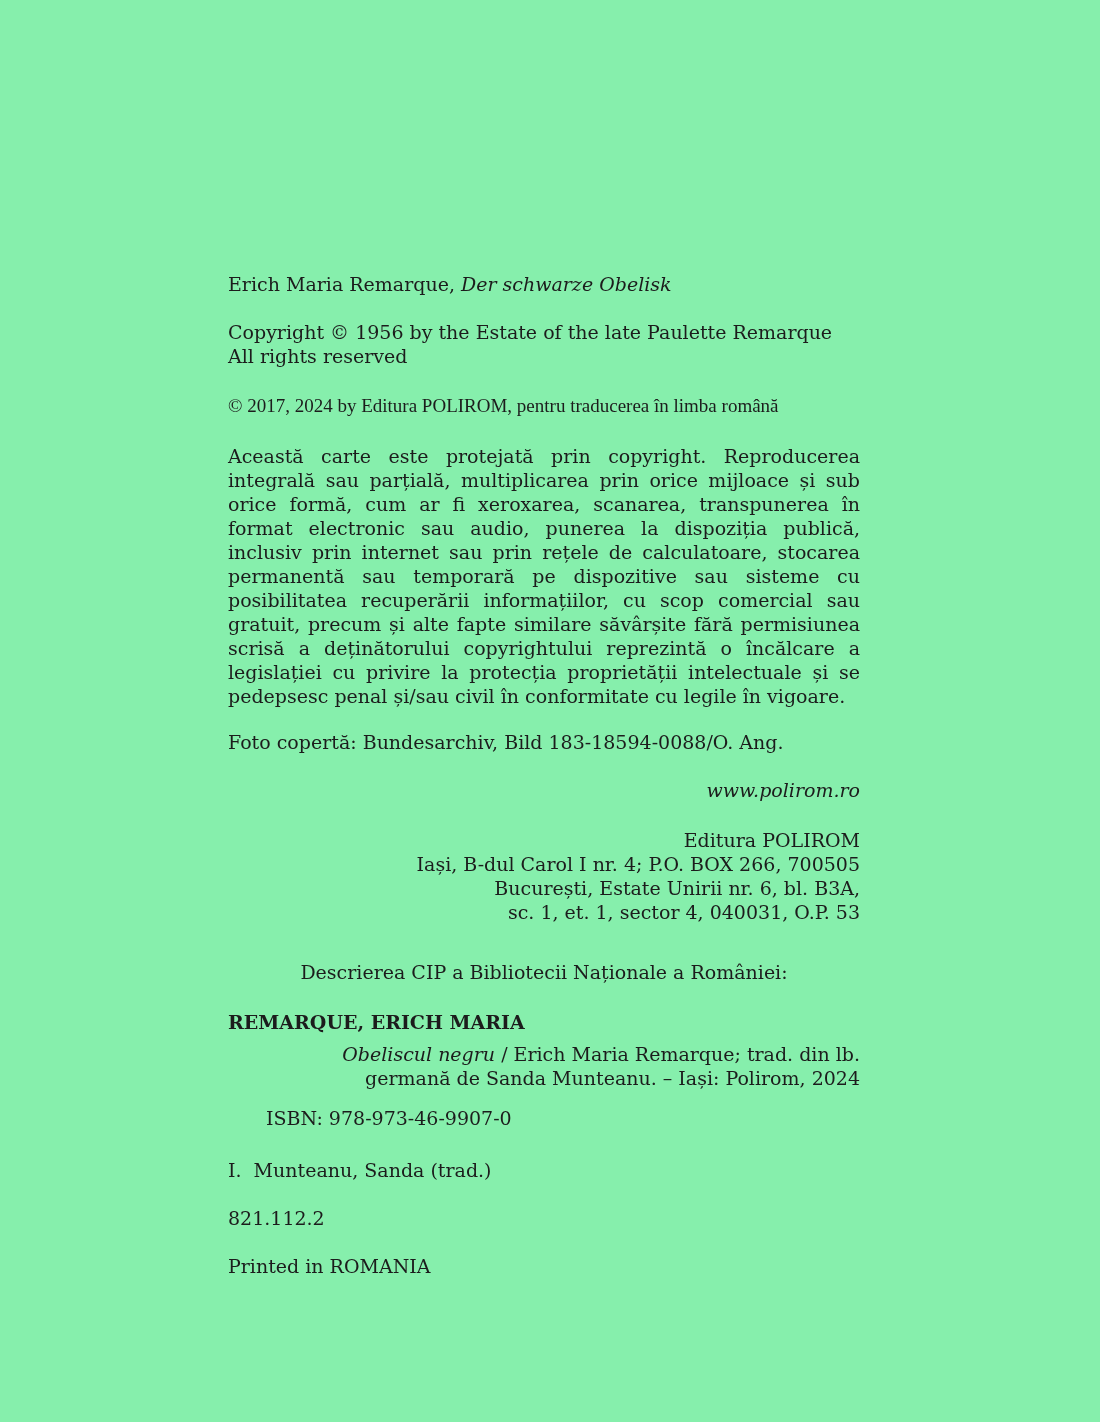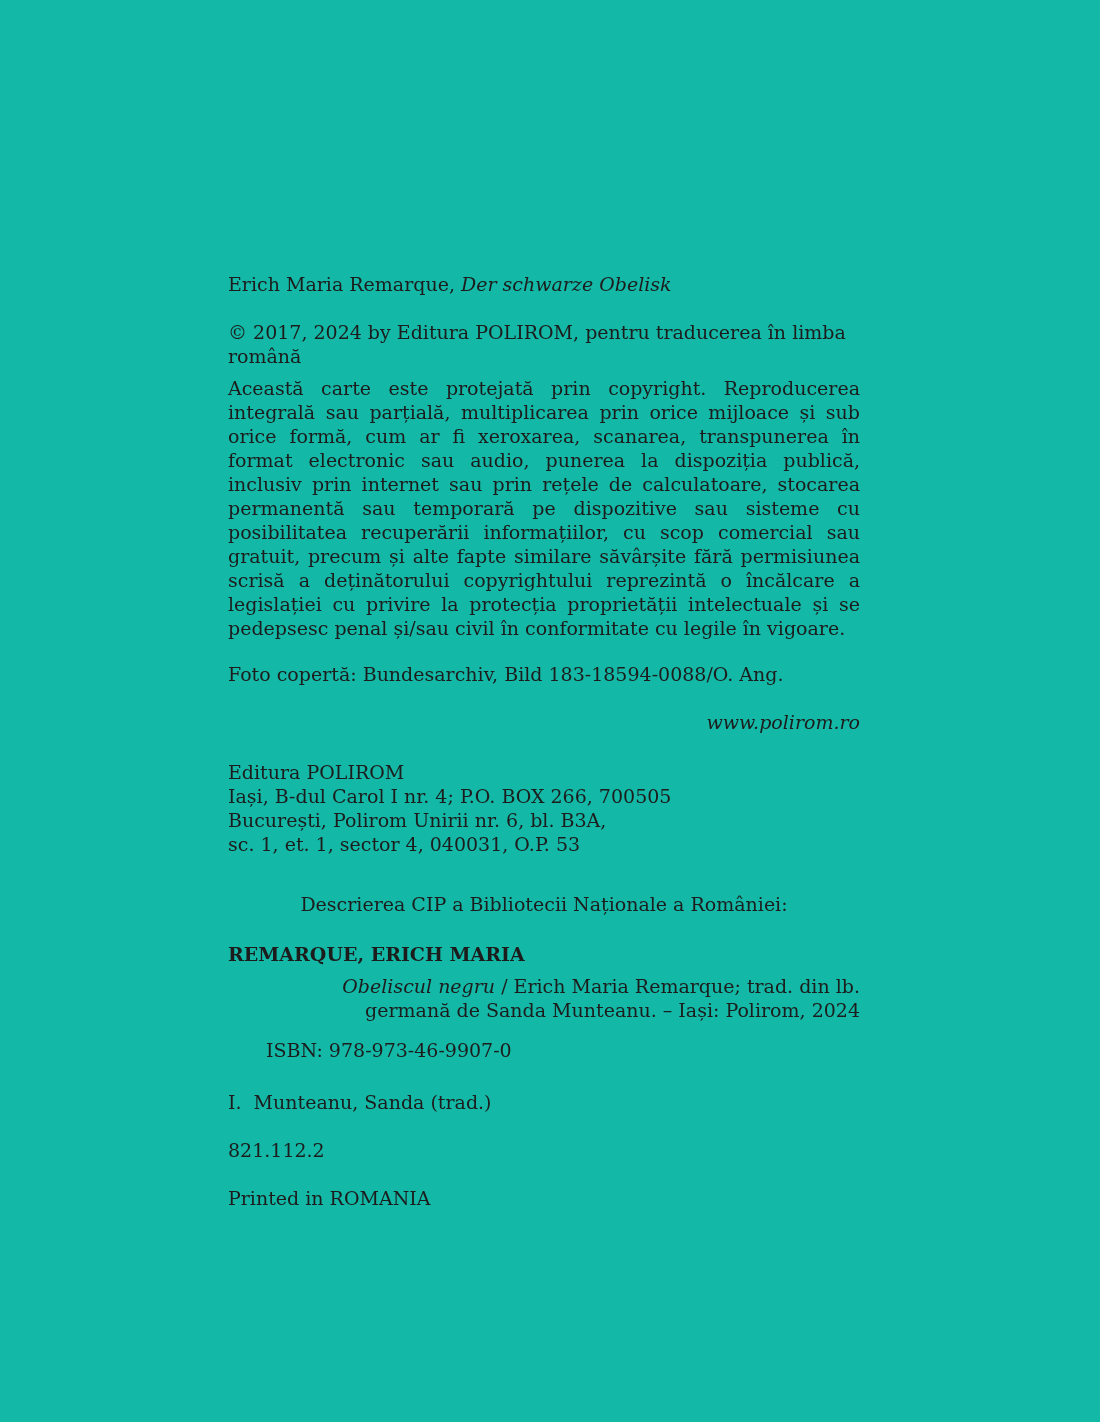--- a/index.html
+++ b/index.html
@@ -5,46 +5,46 @@
 <style>
   html, body {
     margin: 0;
     padding: 0;
     background: #ffffff;
   }
   .page {
     position: relative;
     width: 1100px;
     height: 1422px;
-    background: #14b8a6;
+    background: #86efac;
     overflow: hidden;
   }
   .content {
     position: absolute;
     left: 228px;
     top: 272px;
     width: 632px;
     font-family: "DejaVu Serif", "Liberation Serif", serif;
     font-size: 19px;
     line-height: 24px;
     color: #1c1c1c;
     -webkit-font-smoothing: antialiased;
   }
   .content p {
     margin: 0 0 24px 0;
   }
   p.block-copyright-original { margin-bottom: 26px; }
-  p.block-copyright-ro       { margin-bottom: 8px; }
+  p.block-copyright-ro       { margin-bottom: 26px; font-family: Liberation Serif, serif; }
   p.block-legal {
     text-align: justify;
     margin-bottom: 22px;
   }
   p.block-foto    { margin-bottom: 24px; }
   p.block-www     { margin-bottom: 26px; font-style: italic; text-align: right; }
-  p.block-address { margin-bottom: 36px; }
+  p.block-address { margin-bottom: 36px; text-align: right; }
   p.block-cip-header { margin-bottom: 26px; text-align: center; }
   p.block-cip-author { margin-bottom: 8px; font-weight: bold; }
   p.block-cip-entry {
     text-indent: 38px;
     margin-bottom: 16px;
     text-align: right;
   }
   p.block-isbn {
     padding-left: 38px;
     margin-bottom: 28px;
@@ -59,33 +59,37 @@
   }
 </style>
 </head>
 <body>
 
 <div class="page">
   <div class="content">
 
     <p class="block-attribution"><span>Erich Maria Remarque, </span><em>Der schwarze Obelisk</em></p>
 
+    <p class="block-copyright-original">
+      <span class="line" style="display:block">Copyright © 1956 by the Estate of the late Paulette Remarque</span>
+      <span class="line" style="display:block">All rights reserved</span>
+    </p>
 
     <p class="block-copyright-ro">© 2017, 2024 by Editura POLIROM, pentru traducerea în limba română</p>
 
     <p class="block-legal">Această carte este protejată prin copyright. Reproducerea integrală sau parțială, multiplicarea prin orice mijloace și sub orice formă, cum ar fi xeroxarea, scanarea, transpunerea în format electronic sau audio, punerea la dispoziția publică, inclusiv prin internet sau prin rețele de calculatoare, stocarea permanentă sau temporară pe dispozitive sau sisteme cu posibilitatea recuperării informațiilor, cu scop comercial sau gratuit, precum și alte fapte similare săvârșite fără permisiunea scrisă a deținătorului copyrightului reprezintă o încălcare a legislației cu privire la protecția proprietății intelectuale și se pedepsesc penal și/sau civil în conformitate cu legile în vigoare.</p>
 
     <p class="block-foto">Foto copertă: Bundesarchiv, Bild 183-18594-0088/O. Ang.</p>
 
     <p class="block-www">www.polirom.ro</p>
 
     <p class="block-address">
       <span class="line" style="display:block">Editura POLIROM</span>
       <span class="line" style="display:block">Iași, B-dul Carol I nr. 4; P.O. BOX 266, 700505</span>
-      <span class="line" style="display:block">București, Polirom Unirii nr. 6, bl. B3A,</span>
+      <span class="line" style="display:block">București, Estate Unirii nr. 6, bl. B3A,</span>
       <span class="line" style="display:block">sc. 1, et. 1, sector 4, 040031, O.P. 53</span>
     </p>
 
     <p class="block-cip-header">Descrierea CIP a Bibliotecii Naționale a României:</p>
 
     <p class="block-cip-author">REMARQUE, ERICH MARIA</p>
 
     <p class="block-cip-entry"><em>Obeliscul negru</em><span> / Erich Maria Remarque; trad. din lb. germană de Sanda Munteanu. – Iași: Polirom, 2024</span></p>
 
     <p class="block-isbn">ISBN: 978-973-46-9907-0</p>

